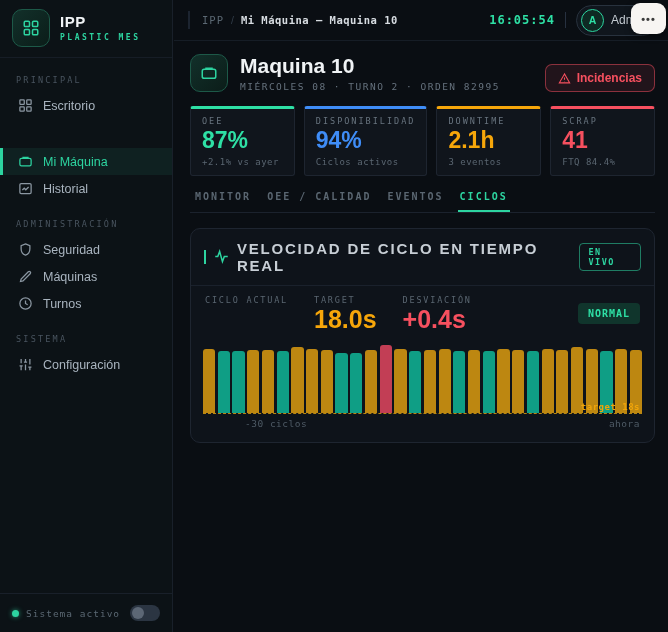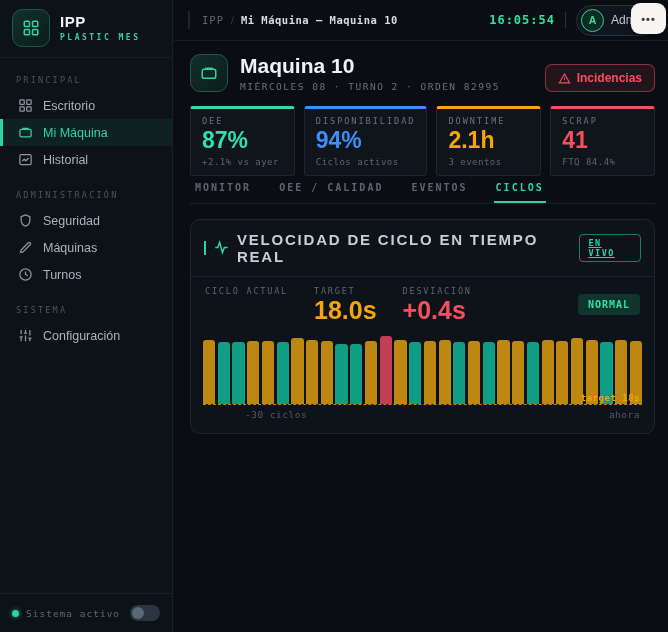--- a/index.html
+++ b/index.html
@@ -31,21 +31,21 @@
   .section-label {
     font-family:"DejaVu Sans Mono", monospace; font-size:8.5px; color:#49545f;
     letter-spacing:2.2px; padding:17px 16px 7px;
   }
   .nav-item {
     display:flex; align-items:center; gap:10px; height:27px; padding-left:15px;
     color:#a9b4bf; font-size:12.5px; cursor:pointer; border-left:3px solid transparent;
   }
   .nav-item .nv-icon { width:15px; height:15px; display:flex; color:#8b97a2; }
   .nav-item .nv-icon svg { width:15px; height:15px; }
-  .nav-item.active { background:rgba(45,212,160,.08); border-left-color:#2dd4a0; color:#2dd4a0; }
+  .nav-item.active { background:rgba(45,212,160,.08); border-left-color:#2dd4a0; color:#2dd4a0;margin-top:29px; }
   .nav-item.active .nv-icon { color:#2dd4a0; }
 
   .sidebar-footer {
     border-top:1px solid #19202a; padding:11px 12px; display:flex; align-items:center; gap:7px;
   }
   .status-dot { width:7px; height:7px; border-radius:50%; background:#2dd4a0; box-shadow:0 0 5px rgba(45,212,160,.7); }
   .footer-label { font-family:"DejaVu Sans Mono", monospace; font-size:9.5px; color:#5b6873; letter-spacing:1px; flex:1; }
   .toggle { width:30px; height:16px; border-radius:999px; background:#2b3542; position:relative; cursor:pointer; }
   .toggle .knob { position:absolute; left:2px; top:2px; width:12px; height:12px; border-radius:50%; background:#5c6775; }
 
@@ -99,37 +99,37 @@
 
   .kpi-row { display:flex; gap:9px; margin-top:14px; }
   .kpi-card {
     flex:1; background:#10151c; border:1px solid #1e2530; border-top:3px solid #2ee0a5;
     border-radius:3px; padding:7px 11px 8px;
   }
   .kpi-label { font-family:"DejaVu Sans Mono", monospace; font-size:8.5px; color:#68747f; letter-spacing:2px; }
   .kpi-value { font-size:23px; font-weight:800; line-height:1.2; margin-top:1px; }
   .kpi-sub { font-family:"DejaVu Sans Mono", monospace; font-size:9px; color:#5a6671; letter-spacing:.5px; margin-top:2px; }
 
-  .tabs { display:flex; gap:24px; margin-top:0; border-bottom:1px solid #1b222d; padding:0 3px;text-align:center; }
+  .tabs { display:flex; gap:12px; margin-top:9px; border-bottom:1px solid #1b222d; padding:0 3px;text-align:center; }
   .tab {
     font-family:"DejaVu Sans Mono", monospace; font-size:10px; letter-spacing:2px;
     color:#5a6671; padding:6px 2px 8px; cursor:pointer; border-bottom:2px solid transparent; font-weight:700;
   }
   .tab.active { color:#2dd4a0; border-bottom-color:#2dd4a0; }
 
   .chart-panel { margin-top:15px; border:1px solid #1e2530; border-radius:10px; background:#0e131a; }
   .panel-header { display:flex; align-items:center; gap:8px; padding:11px 13px; border-bottom:1px solid #1a212c; }
   .accent-bar { width:2px; height:14px; background:#2dd4a0; }
   .pulse-icon { width:15px; height:15px; color:#2dd4a0; display:flex; }
   .pulse-icon svg { width:15px; height:15px; }
   .panel-title { font-size:15px; font-weight:700; letter-spacing:1.8px; color:#c7ced5; }
   .live-badge {
     margin-left:auto; border:1px solid rgba(45,212,160,.55); color:#2dd4a0;
     font-family:"DejaVu Sans Mono", monospace; font-size:8.5px; font-weight:700; letter-spacing:1.5px;
-    padding:3px 8px; border-radius:4px;text-decoration:underline;
+    padding:3px 8px; border-radius:4px;
   }
 
   .metrics-row { display:flex; gap:26px; padding:9px 14px 0; align-items:flex-start; }
   .metric-label { font-family:"DejaVu Sans Mono", monospace; font-size:8.5px; color:#5a6671; letter-spacing:1.8px; }
   .metric-value { font-size:25px; font-weight:800; line-height:1.15; }
   .status-badge {
     margin-left:auto; align-self:center; background:#10352c; color:#2ee0a5;
     font-family:"DejaVu Sans Mono", monospace; font-size:10px; font-weight:700; letter-spacing:1px;
     padding:5px 10px; border-radius:4px;
   }

